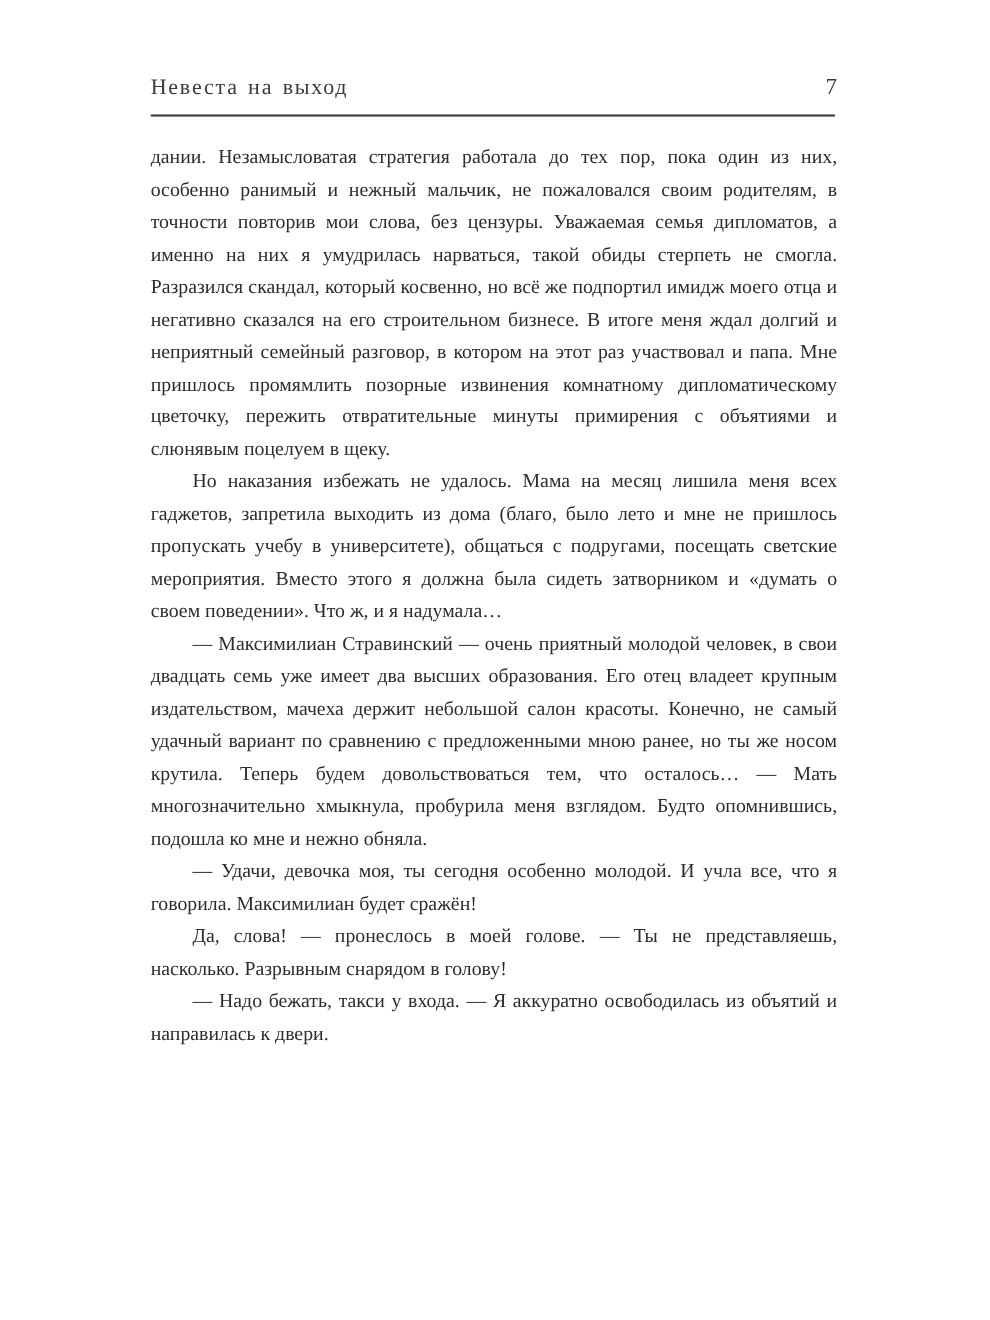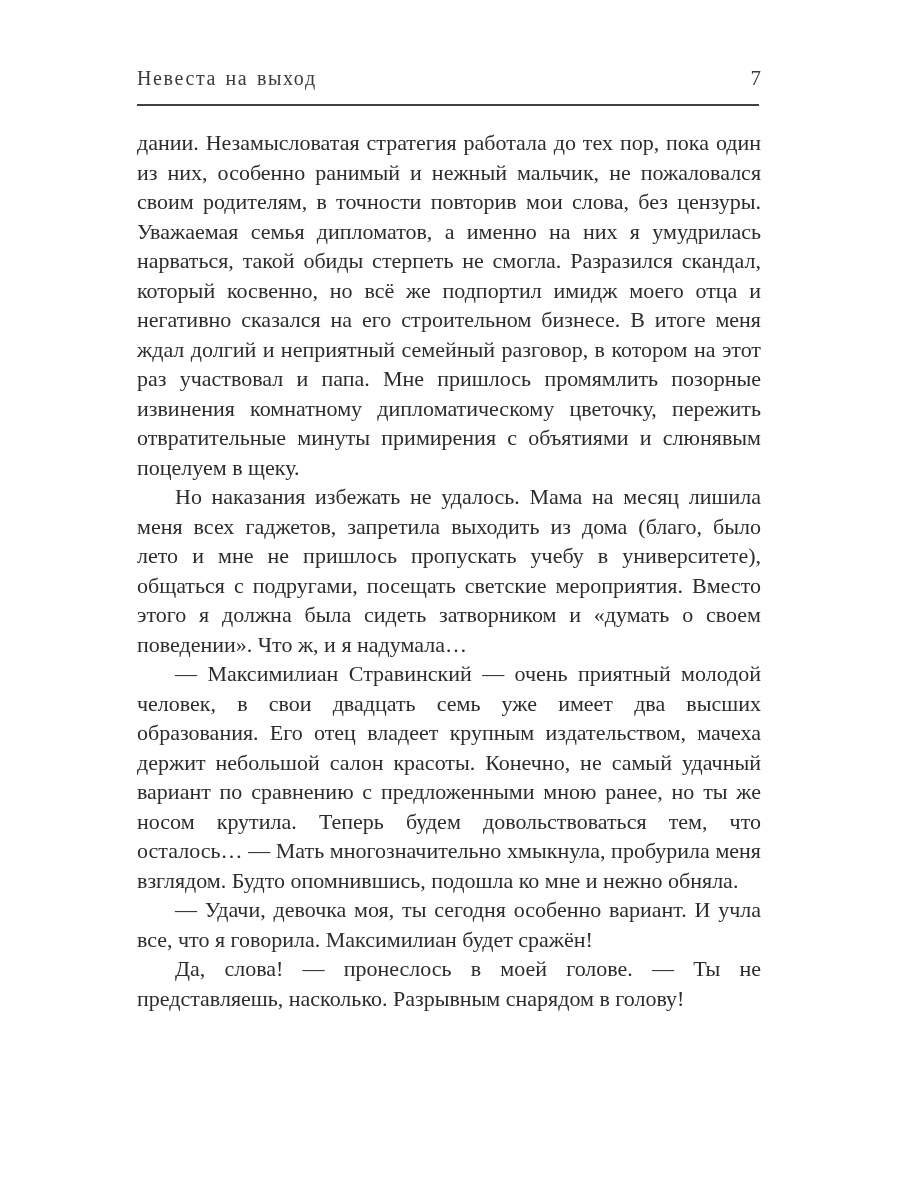--- a/index.html
+++ b/index.html
@@ -38,21 +38,21 @@
     top: 104px;
     width: 622px;
     height: 2px;
     background: #424242;
   }
   .page-text {
     position: absolute;
     left: 137px;
     top: 128px;
     width: 624px;
-    font-size: 22px;
+    font-size: 18px;
     line-height: 29.5px;
     text-align: justify;
     color: #2c2c2c;
   }
   .para {
     margin: 0;
     text-indent: 0;
   }
   .para.indent {
     text-indent: 38px;
@@ -67,17 +67,18 @@
     <span class="running-title">Невеста на выход</span>
     <span class="page-number">7</span>
   </div>
 
   <div class="head-rule"></div>
 
   <div class="page-text">
       <p class="para">дании. Незамысловатая стратегия работала до тех пор, пока один из них, особенно ранимый и нежный мальчик, не пожаловался своим родителям, в точности повторив мои слова, без цензуры. Уважаемая семья дипломатов, а именно на них я умудрилась нарваться, такой обиды стерпеть не смогла. Разразился скандал, который косвенно, но всё же подпортил имидж моего отца и негативно сказался на его строительном бизнесе. В итоге меня ждал долгий и неприятный семейный разговор, в котором на этот раз участвовал и папа. Мне пришлось промямлить позорные извинения комнатному дипломатическому цветочку, пережить отвратительные минуты примирения с объятиями и слюнявым поцелуем в щеку.</p>
       <p class="para indent">Но наказания избежать не удалось. Мама на месяц лишила меня всех гаджетов, запретила выходить из дома (благо, было лето и мне не пришлось пропускать учебу в университете), общаться с подругами, посещать светские мероприятия. Вместо этого я должна была сидеть затворником и «думать о своем поведении». Что ж, и я надумала…</p>
       <p class="para indent">— Максимилиан Стравинский — очень приятный молодой человек, в свои двадцать семь уже имеет два высших образования. Его отец владеет крупным издательством, мачеха держит небольшой салон красоты. Конечно, не самый удачный вариант по сравнению с предложенными мною ранее, но ты же носом крутила. Теперь будем довольствоваться тем, что осталось… — Мать многозначительно хмыкнула, пробурила меня взглядом. Будто опомнившись, подошла ко мне и нежно обняла.</p>
-      <p class="para indent">— Удачи, девочка моя, ты сегодня особенно вариант. И учла все, что я говорила. Максимилиан будет сражён!</p>
+      <p class="para indent">— Удачи, девочка моя, ты сегодня особенно молодой. И учла все, что я говорила. Максимилиан будет сражён!</p>
       <p class="para indent">Да, слова! — пронеслось в моей голове. — Ты не представляешь, насколько. Разрывным снарядом в голову!</p>
+      <p class="para indent">— Надо бежать, такси у входа. — Я аккуратно освободилась из объятий и направилась к двери.</p>
     </div>
 
 </div>
 
 </body></html>

